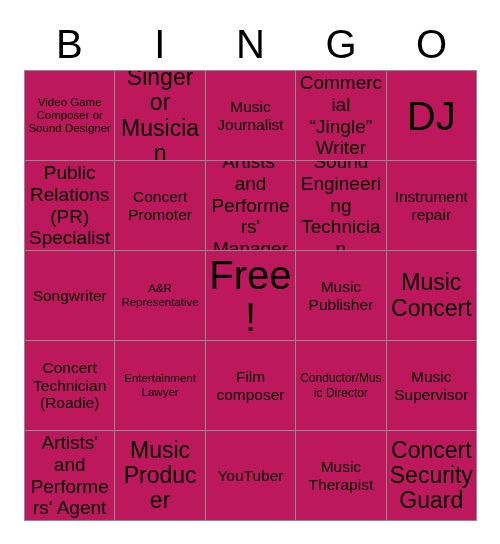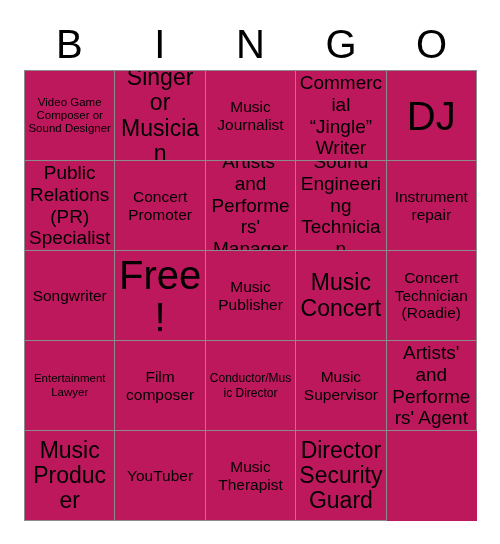--- a/index.html
+++ b/index.html
@@ -121,20 +121,23 @@
       </div>
       <div class="cell fs-sm">
         <span>Sound Engineering Technician</span>
       </div>
       <div class="cell fs-md">
         <span>Instrument repair</span>
       </div>
       <div class="cell fs-md">
         <span>Songwriter</span>
       </div>
+      <div class="cell fs-xs">
+        <span>A&amp;R Representative</span>
+      </div>
       <div class="cell fs-xxl">
         <span>Free!</span>
       </div>
       <div class="cell fs-md">
         <span>Music Publisher</span>
       </div>
       <div class="cell fs-lg">
         <span>Music Concert</span>
       </div>
       <div class="cell fs-md">
@@ -158,17 +161,17 @@
       <div class="cell fs-lg">
         <span>Music Producer</span>
       </div>
       <div class="cell fs-md">
         <span>YouTuber</span>
       </div>
       <div class="cell fs-md">
         <span>Music Therapist</span>
       </div>
       <div class="cell fs-lg">
-        <span>Director Security Guard</span>
+        <span>Concert Security Guard</span>
       </div>
     </div>
 
 </div>
 
 </body></html>

